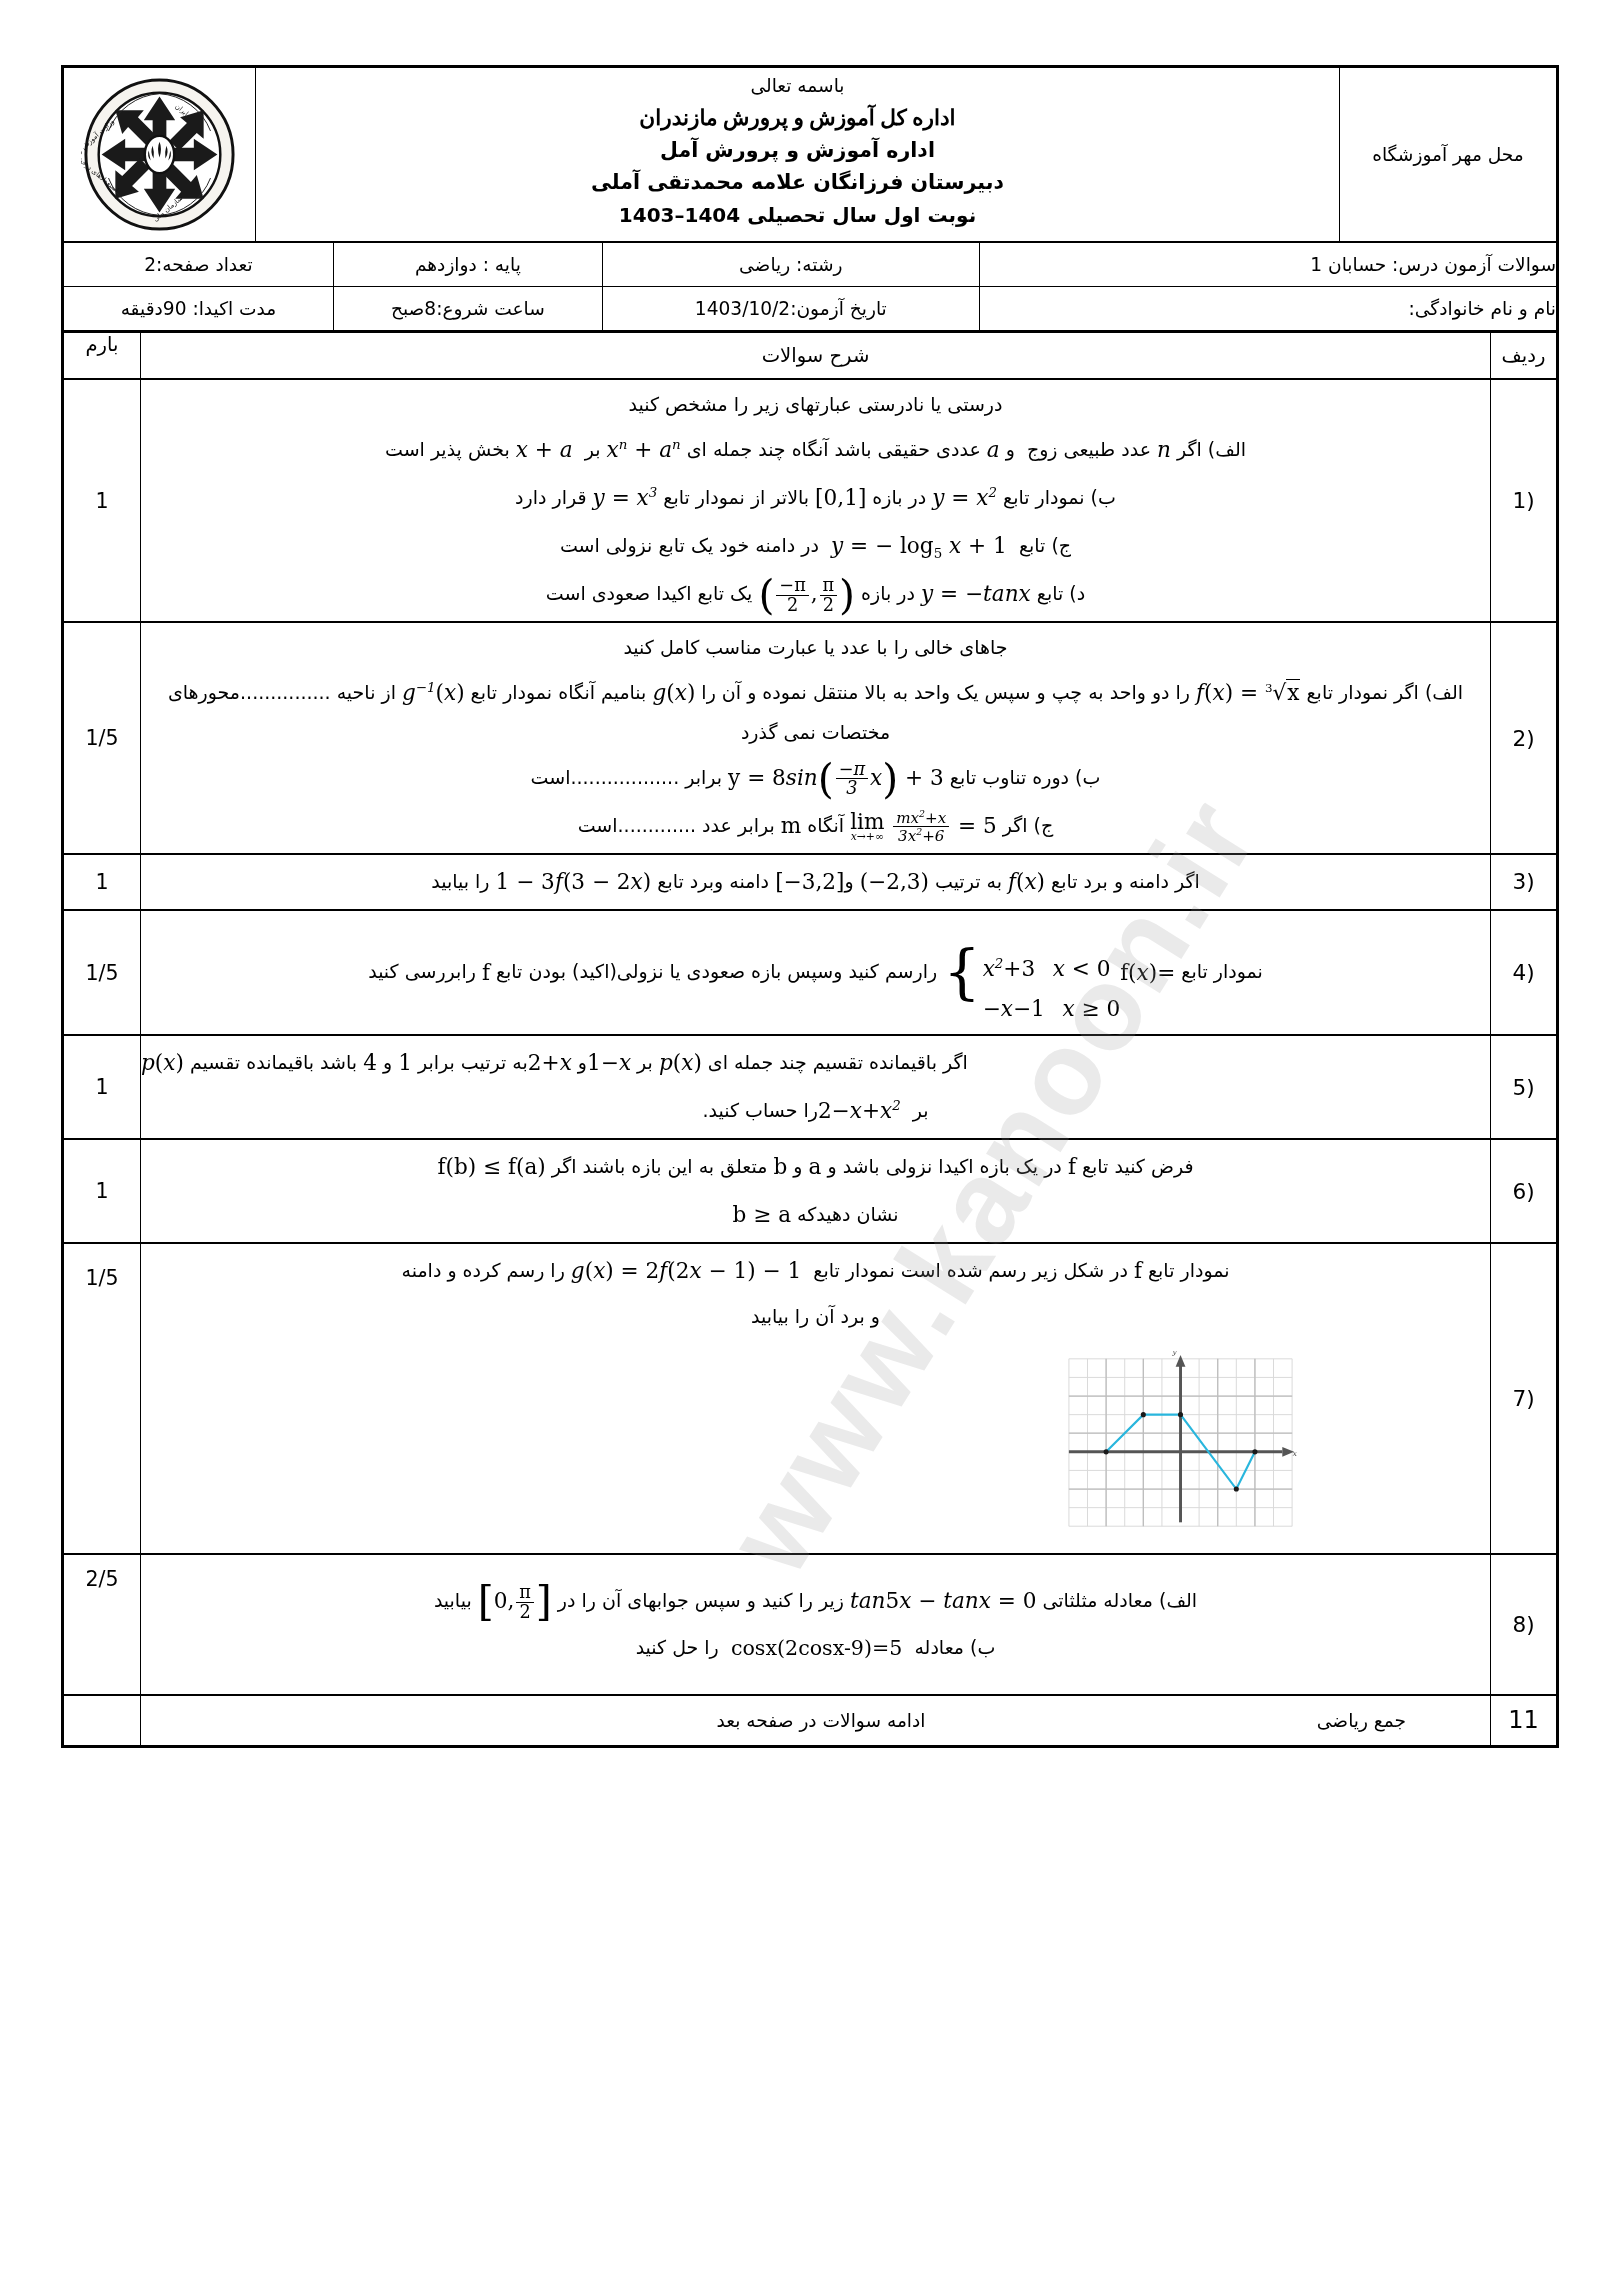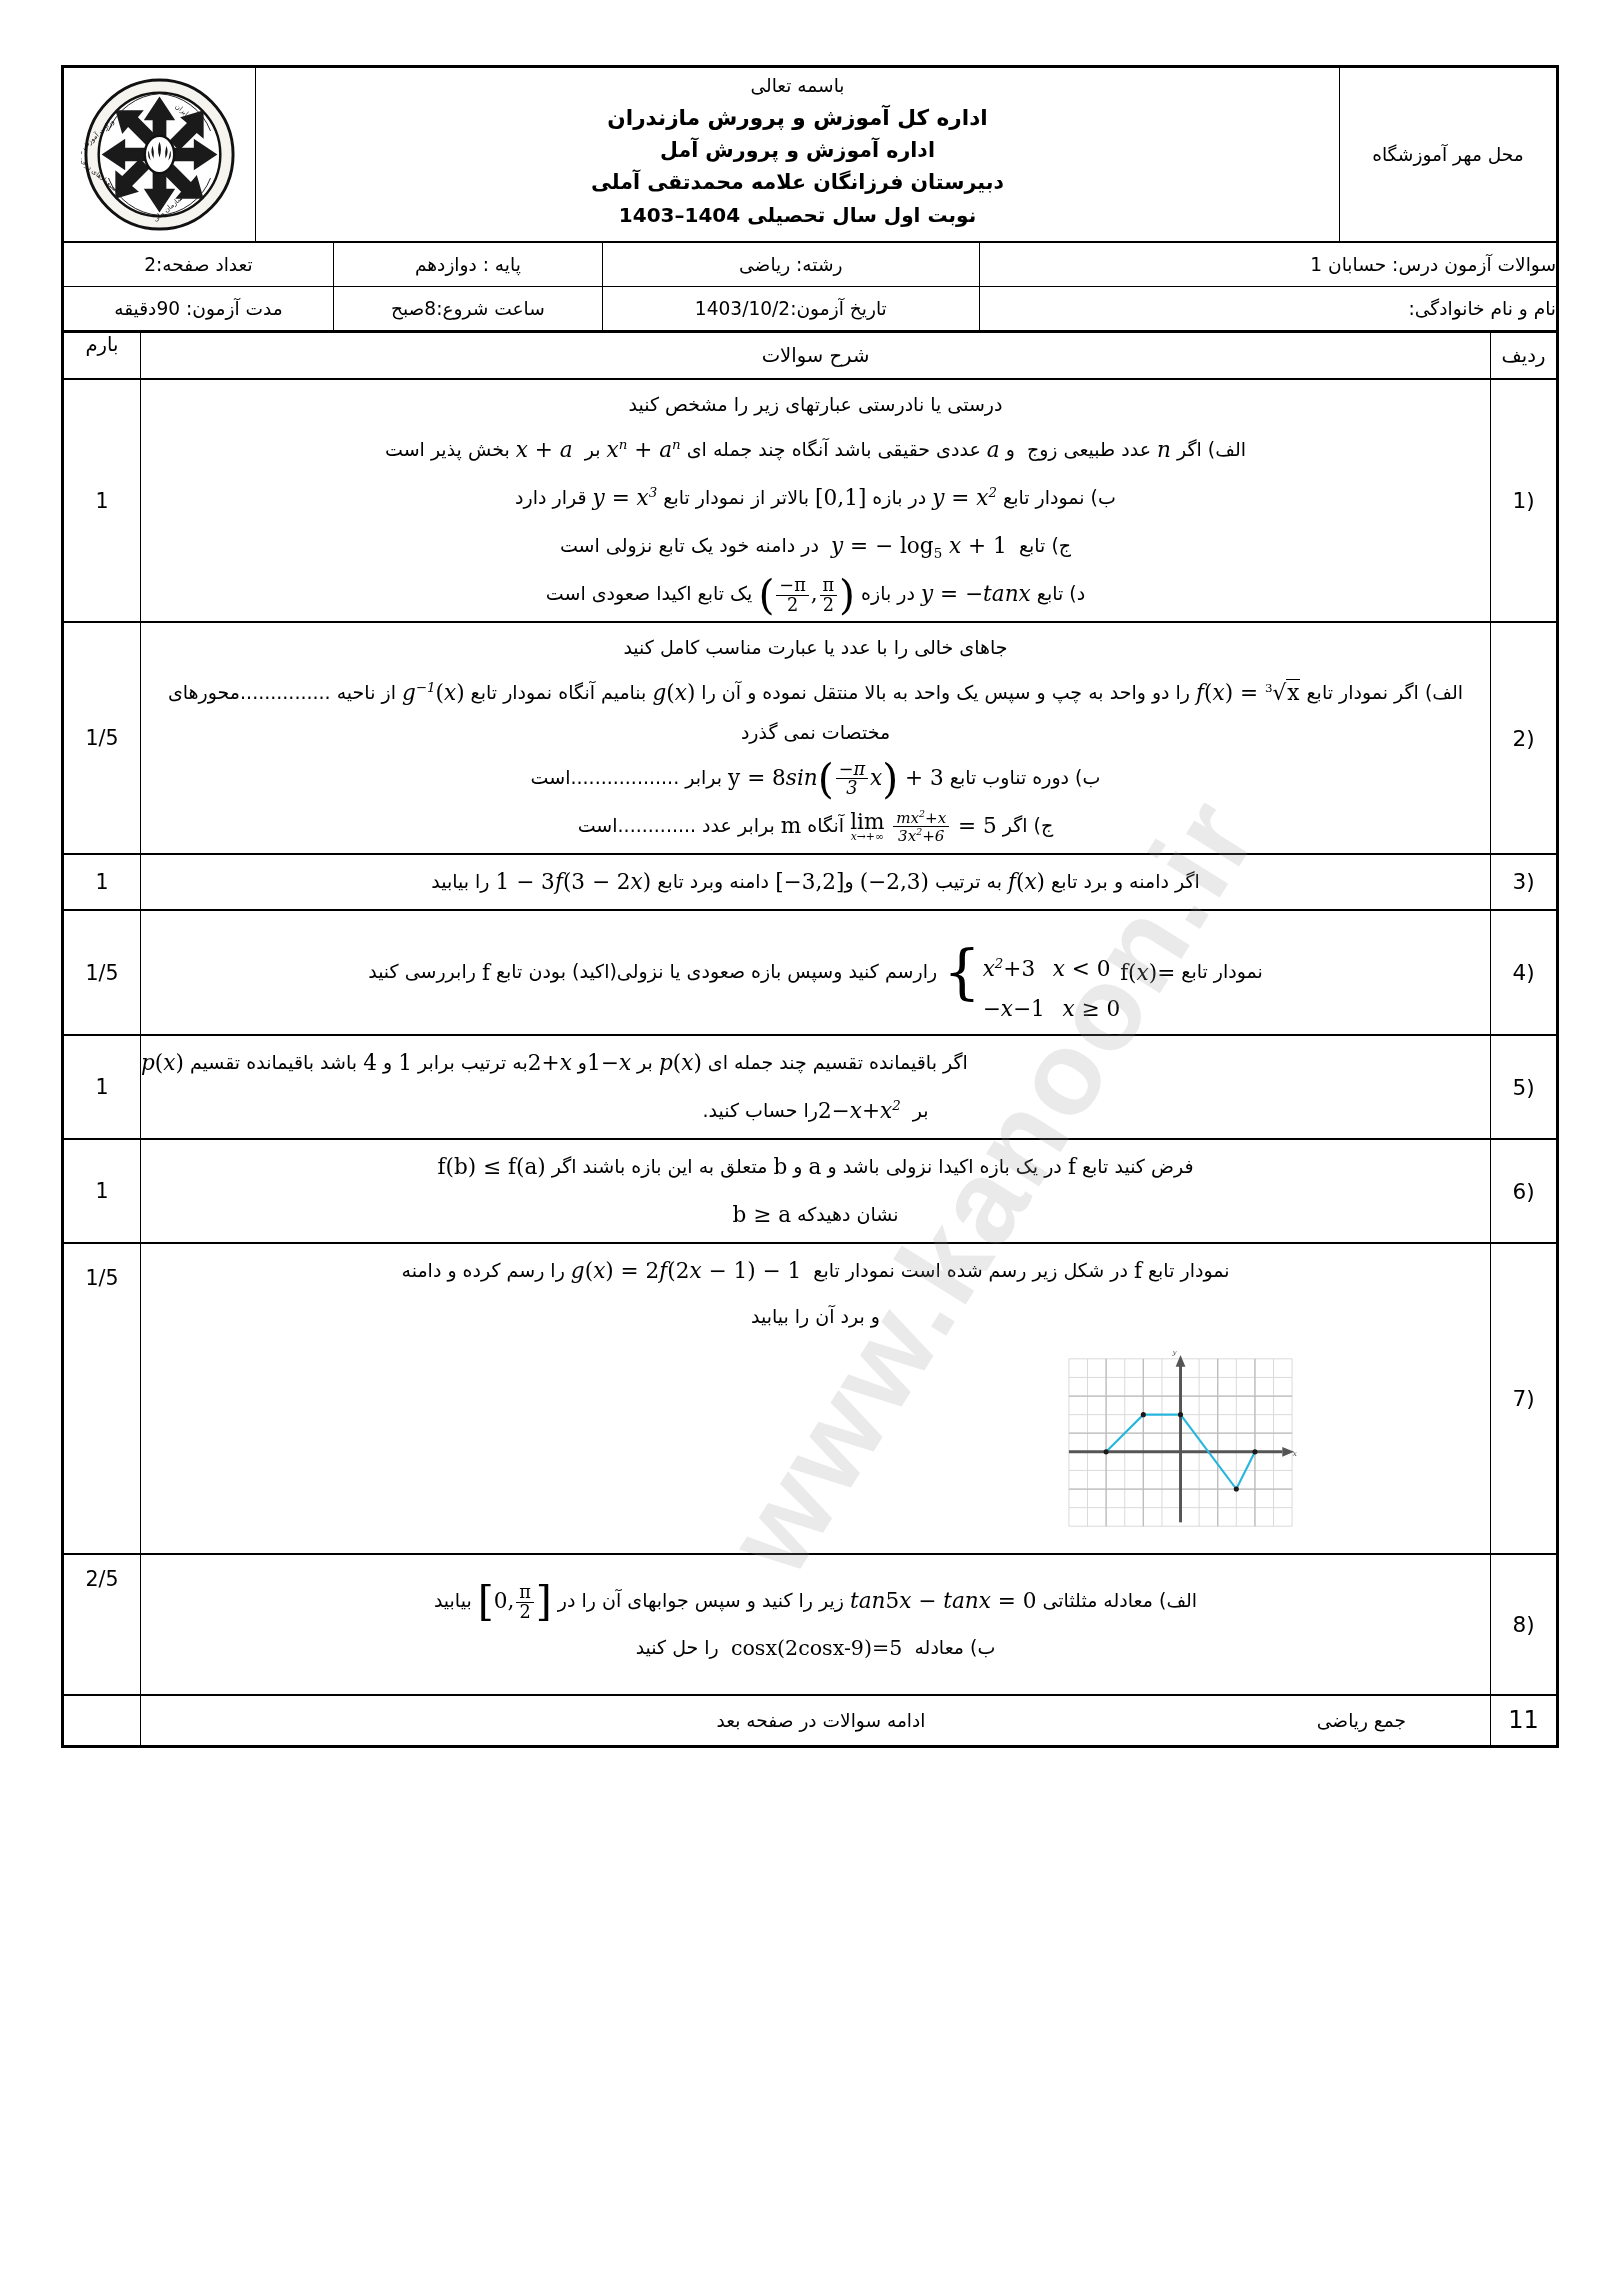--- a/index.html
+++ b/index.html
@@ -77,21 +77,21 @@
     padding: 7.8px 5.9px 5.9px 5.9px;
   }
   .hdr-line {
     font-size: 19.6px;
     font-weight: bold;
     line-height: 1.05;
     margin: 8.8px 0 10.8px 0;
     white-space: nowrap;
   }
   .hdr-line.l1 { font-size: 18.6px; font-weight: normal; margin-top: 3.9px;}
-  .hdr-line.l2 { font-size: 21.6px; }
+  .hdr-line.l2 { font-size: 21.6px; font-family: Liberation Serif, serif; }
   .hdr-line.l3 { font-size: 20.6px; }
   .hdr-line.l4 { font-size: 20.6px; }
   .hdr-line.l5 { font-size: 20px; }
   .cell-logo {
     width: 191px;
     text-align: center;
     vertical-align: middle;
   }
 
   
@@ -341,21 +341,21 @@
         <tr class="inforow">
       <td class="info-r w-subject">سوالات آزمون درس: حسابان 1</td>
       <td class="info-c w-field">رشته: ریاضی</td>
       <td class="info-c w-grade">پایه : دوازدهم</td>
       <td class="info-c w-pages">تعداد صفحه:2</td>
     </tr>
     <tr class="inforow">
       <td class="info-r w-subject">نام و نام خانوادگی:</td>
       <td class="info-c w-field">تاریخ آزمون:1403/10/2</td>
       <td class="info-c w-grade">ساعت شروع:8صبح</td>
-      <td class="info-c w-pages">مدت آزمون: 90دقیقه</td>
+      <td class="info-c w-pages">مدت اکیدا: 90دقیقه</td>
     </tr>
   </tbody>
     </table>
 
   <table class="t" style="border-top:2.9px solid #000">
 
     <tbody>
         <tr class="qhead">
       <td class="col-radif">ردیف</td>
       <td>شرح سوالات</td>

